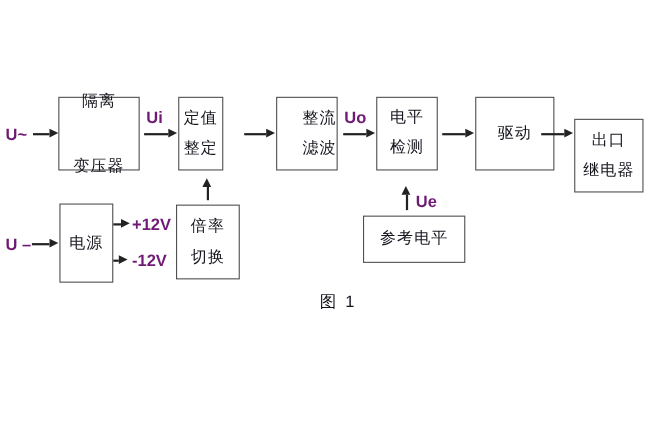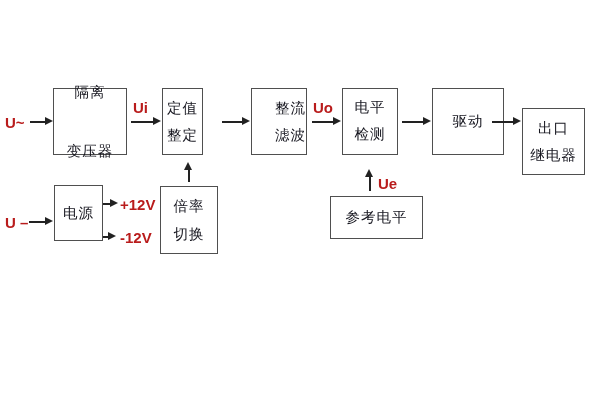--- a/index.html
+++ b/index.html
@@ -21,27 +21,27 @@
     color: #15151e;
     box-sizing: border-box;
   }
   .box span { white-space: nowrap; }
   #box-isolation { left: 53px;  top: 88px;  width: 74px; height: 67px; gap: 44px; }
   #box-setting   { left: 162px; top: 88px;  width: 41px; height: 67px; }
   #box-rectifier { left: 251px; top: 88px;  width: 56px; height: 67px; align-items: flex-end; }
   #box-level     { left: 342px; top: 88px;  width: 56px; height: 67px; font-family: Liberation Mono, monospace; }
   #box-driver    { left: 432px; top: 88px;  width: 72px; height: 67px; }
   #box-relay     { left: 522px; top: 88px;  width: 63px; height: 67px; margin-top: 20px; }
-  #box-power     { left: 54px;  top: 185px; width: 49px; height: 56px; }
+  #box-power     { left: 54px;  top: 185px; width: 49px; height: 72px; }
   #box-ratio     { left: 160px; top: 186px; width: 58px; height: 68px; }
   #box-reference { left: 330px; top: 196px; width: 93px; height: 43px; }
   
   .sig {
     position: absolute; font-size: 15px; font-weight: 600;
-    color: #b91c1c; line-height: 1; white-space: nowrap;
+    color: #701a75; line-height: 1; white-space: nowrap;
   }
   #sig-uac { left: 5px;   top: 115px; }
   #sig-udc { left: 5px;   top: 215px; }
   #sig-ui  { left: 133px; top: 100px; }
   #sig-uo  { left: 313px; top: 100px; }
   #sig-ue  { left: 378px; top: 176px; }
   #sig-p12 { left: 120px; top: 197px; }
   #sig-m12 { left: 120px; top: 230px; }
   
   #caption {
@@ -131,14 +131,15 @@
   <div class="arrow-h" id="a-23"></div>
   <div class="arrow-h" id="a-uo"></div>
   <div class="arrow-h" id="a-45"></div>
   <div class="arrow-h" id="a-56"></div>
   <div class="arrow-h" id="a-udc"></div>
   <div class="arrow-h" id="a-p12"></div>
   <div class="arrow-h" id="a-m12"></div>
   <div class="arrow-v" id="a-ratio"></div>
   <div class="arrow-v" id="a-ue"></div>
 
+  <div id="caption">图 1</div>
 
 </div>
 
 </body></html>

